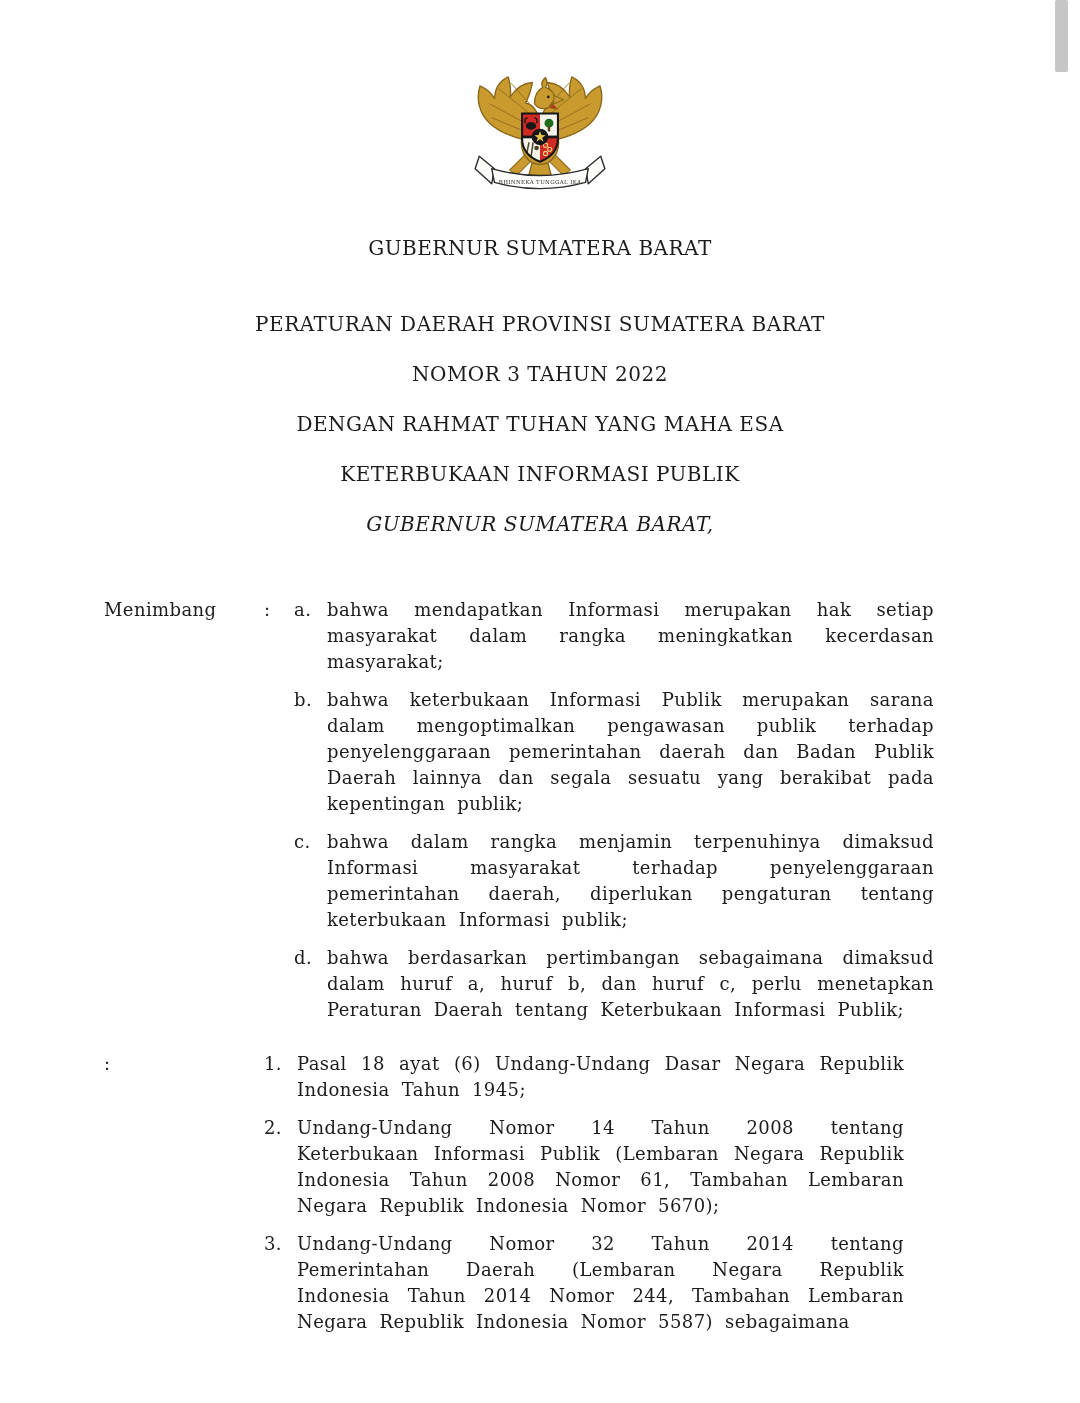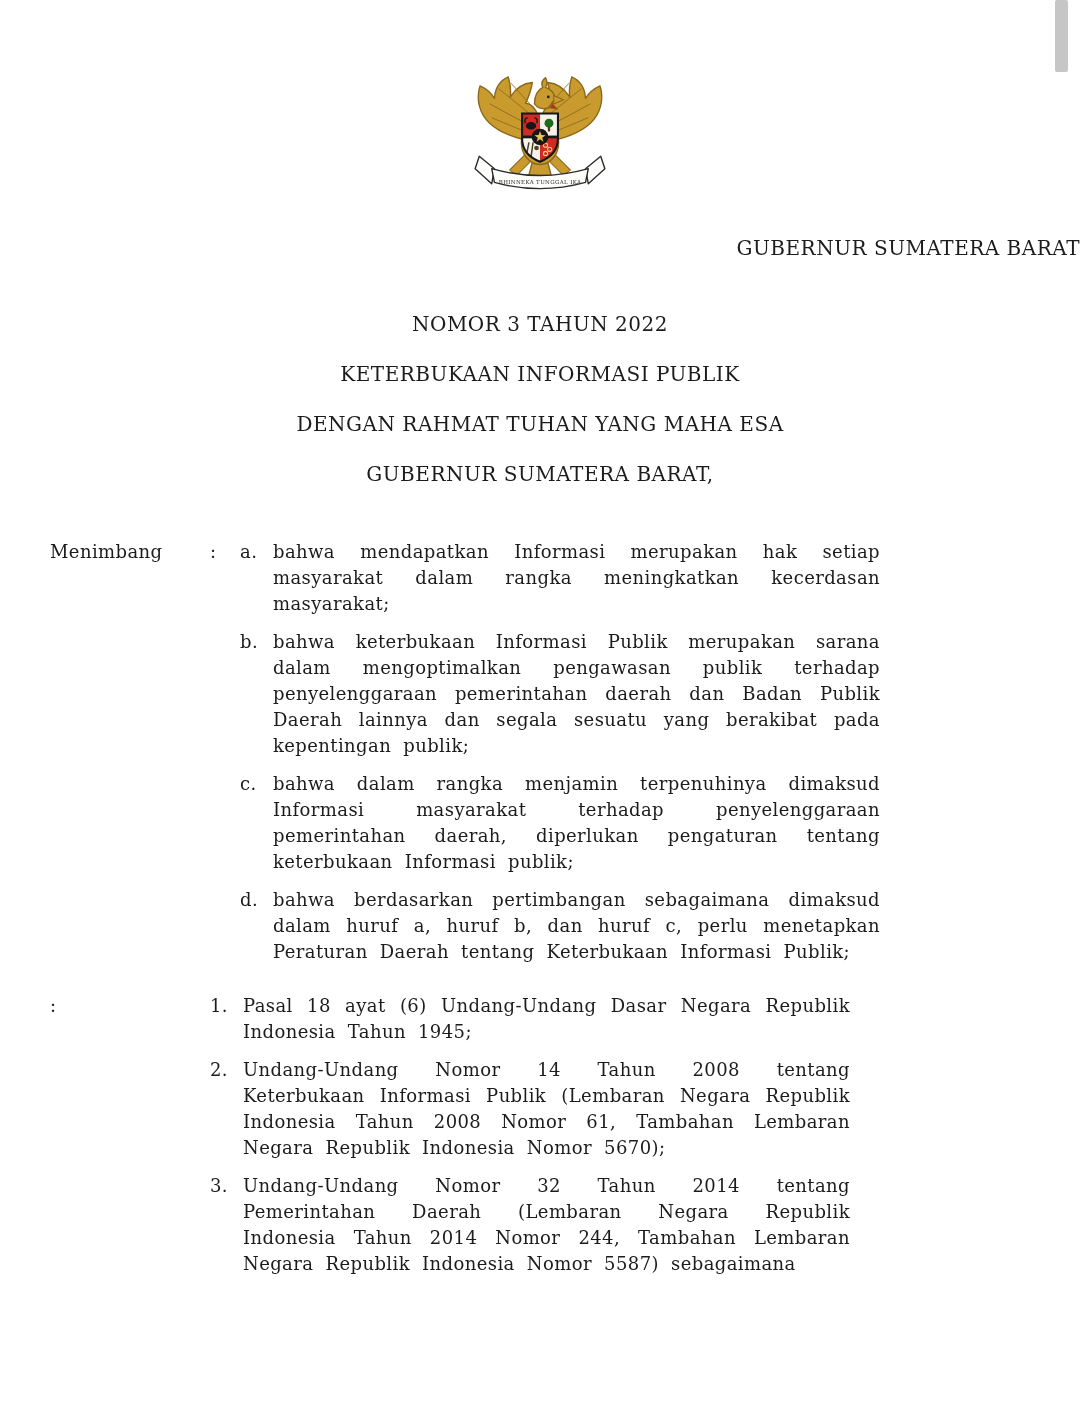--- a/index.html
+++ b/index.html
@@ -26,38 +26,38 @@
   }
 
   .emblem-wrap {
     width: 138px;
     height: 131px;
     margin: 0 auto;
   }
 
   .institution {
     margin-top: 36px;
-    text-align: right;
+    text-align: center;
     font-size: 20px;
     line-height: 26px;
     letter-spacing: 0.5px;
   }
 
   .title-block { margin-top: 50px; }
   .title-line {
     text-align: center;
     font-size: 20px;
     line-height: 26px;
     letter-spacing: 0.5px;
     margin-bottom: 24px;
   }
-  .title-line:last-child { margin-bottom: 0; }
+  .title-line:last-child { margin-bottom: 8px; font-style: italic; }
 
   .content {
-    padding: 52px 125px 0 50px;
+    padding: 52px 125px 0 104px;
   }
 
   .section {
     display: grid;
     grid-template-columns: 160px 30px 640px;
     font-size: 18px;
     line-height: 26px;
     letter-spacing: 0.4px;
   }
   .section + .section { margin-top: 28px; }
@@ -137,23 +137,24 @@
     </g>
     <path d="M74,66 L126,66 L126,102 Q126,126 100,136 Q74,126 74,102 Z" fill="none" stroke="#171717" stroke-width="3"></path>
     <circle cx="100" cy="100" r="12" fill="#171717"></circle>
     <path d="M100,91.5 L102,97.2 L108.1,97.4 L103.2,101 L105,106.9 L100,103.4 L95,106.9 L96.8,101 L91.9,97.4 L98,97.2 Z" fill="#e9c352"></path>
   </svg>
 </div>
 
 <div class="institution">GUBERNUR SUMATERA BARAT</div>
 
 <div class="title-block">
+  <div class="title-line">PERATURAN DAERAH PROVINSI SUMATERA BARAT</div>
   <div class="title-line">NOMOR 3 TAHUN 2022</div>
+  <div class="title-line">DENGAN RAHMAT TUHAN YANG MAHA ESA</div>
   <div class="title-line">KETERBUKAAN INFORMASI PUBLIK</div>
-  <div class="title-line">DENGAN RAHMAT TUHAN YANG MAHA ESA</div>
   <div class="title-line">GUBERNUR SUMATERA BARAT,</div>
 </div>
 
 <div class="content">
 
   <div class="section">
     <div class="section-label">Menimbang</div>
     <div class="section-colon">:</div>
     <div class="items">
       <div class="item">

